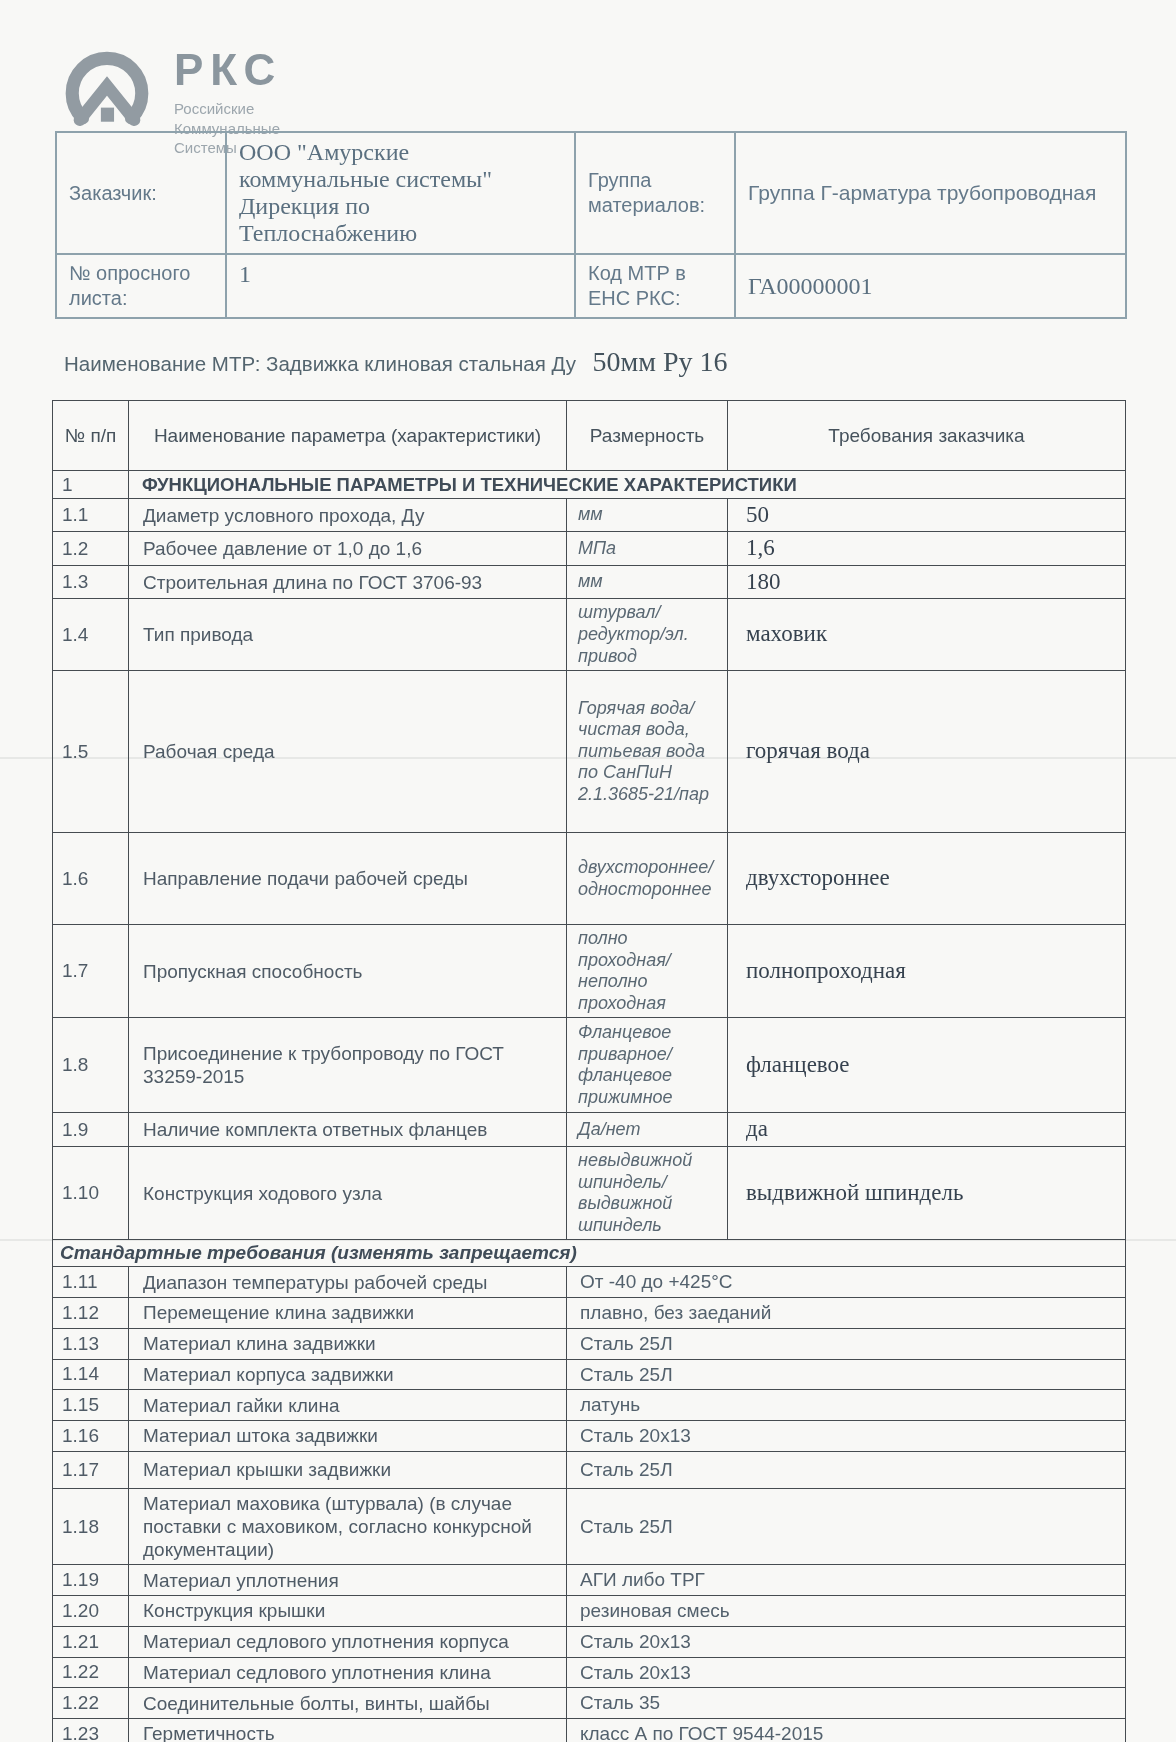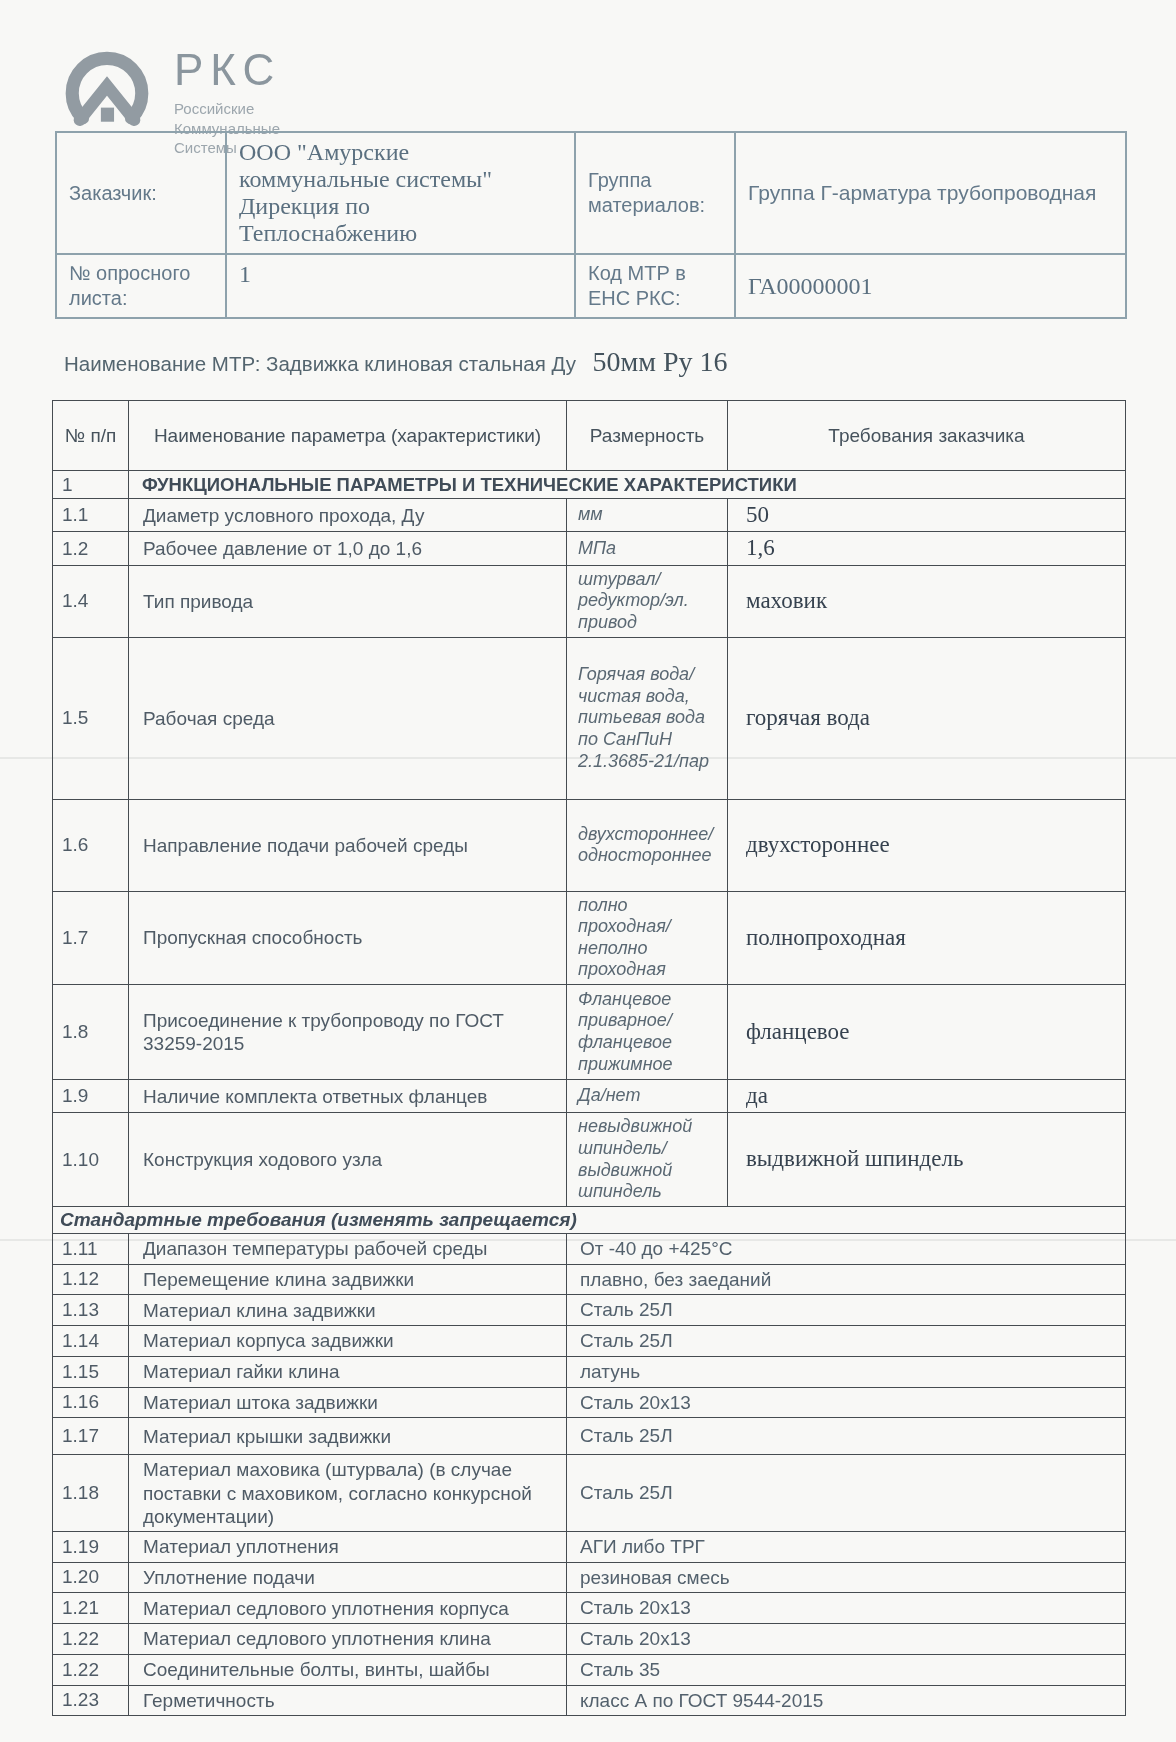--- a/index.html
+++ b/index.html
@@ -8,21 +8,21 @@
     position:relative; width:1176px; height:1742px; margin:0 auto;
     background:#f8f8f6; overflow:hidden;
   }
   .scanline { position:absolute; left:0; width:100%; height:2px;
     background:rgba(185,190,190,0.28); }
 
   
   .logo { position:absolute; left:60px; top:38px; display:flex; gap:20px; align-items:flex-start; }
   .logo-mark { width:94px; height:96px; }
   .logo-textblock { padding-top:10px; }
-  .brand { font-size:44px; font-weight:normal; color:#8b969e; letter-spacing:7px; line-height:1; }
+  .brand { font-size:44px; font-weight:bold; color:#8b969e; letter-spacing:7px; line-height:1; }
   .tagline { margin-top:7px; font-size:15px; color:#9ca6ad; line-height:1.3; }
 
   
   table { border-collapse:collapse; table-layout:fixed; }
   .header-table { position:absolute; left:55px; top:131px; width:1070px; }
   .header-table td { border:2px solid #8ea2ac; padding:6px 12px; vertical-align:middle; }
   .h-label { font-size:20px; color:#64798a; line-height:1.25; }
   .h-serif { font-family:"Liberation Serif", serif; font-size:24px; color:#5b7080; line-height:27px; }
   .h-sans  { font-size:21px; color:#64798a; }
   .header-table tr:first-child td { height:110px; }
@@ -133,20 +133,26 @@
         <td class="pname">Диаметр условного прохода, Ду</td>
         <td class="unit">мм</td>
         <td class="pvalue">50</td>
       </tr>
       <tr style="height:32px">
         <td class="num">1.2</td>
         <td class="pname">Рабочее давление от 1,0 до 1,6</td>
         <td class="unit">МПа</td>
         <td class="pvalue">1,6</td>
       </tr>
+      <tr style="height:27px">
+        <td class="num">1.3</td>
+        <td class="pname">Строительная длина по ГОСТ 3706-93</td>
+        <td class="unit">мм</td>
+        <td class="pvalue">180</td>
+      </tr>
       <tr style="height:71px">
         <td class="num">1.4</td>
         <td class="pname">Тип привода</td>
         <td class="unit">штурвал/ редуктор/эл. привод</td>
         <td class="pvalue">маховик</td>
       </tr>
       <tr style="height:162px">
         <td class="num">1.5</td>
         <td class="pname">Рабочая среда</td>
         <td class="unit">Горячая вода/ чистая вода, питьевая вода по СанПиН 2.1.3685-21/пар</td>
@@ -225,21 +231,21 @@
         <td class="pname">Материал маховика (штурвала) (в случае поставки с маховиком, согласно конкурсной документации)</td>
         <td class="stdvalue" colspan="2">Сталь 25Л</td>
       </tr>
       <tr style="height:23px">
         <td class="num">1.19</td>
         <td class="pname">Материал уплотнения</td>
         <td class="stdvalue" colspan="2">АГИ либо ТРГ</td>
       </tr>
       <tr style="height:24px">
         <td class="num">1.20</td>
-        <td class="pname">Уплотнение подачи</td>
+        <td class="pname">Конструкция крышки</td>
         <td class="stdvalue" colspan="2">резиновая смесь</td>
       </tr>
       <tr style="height:27px">
         <td class="num">1.21</td>
         <td class="pname">Материал седлового уплотнения корпуса</td>
         <td class="stdvalue" colspan="2">Сталь 20х13</td>
       </tr>
       <tr style="height:25px">
         <td class="num">1.22</td>
         <td class="pname">Материал седлового уплотнения клина</td>

